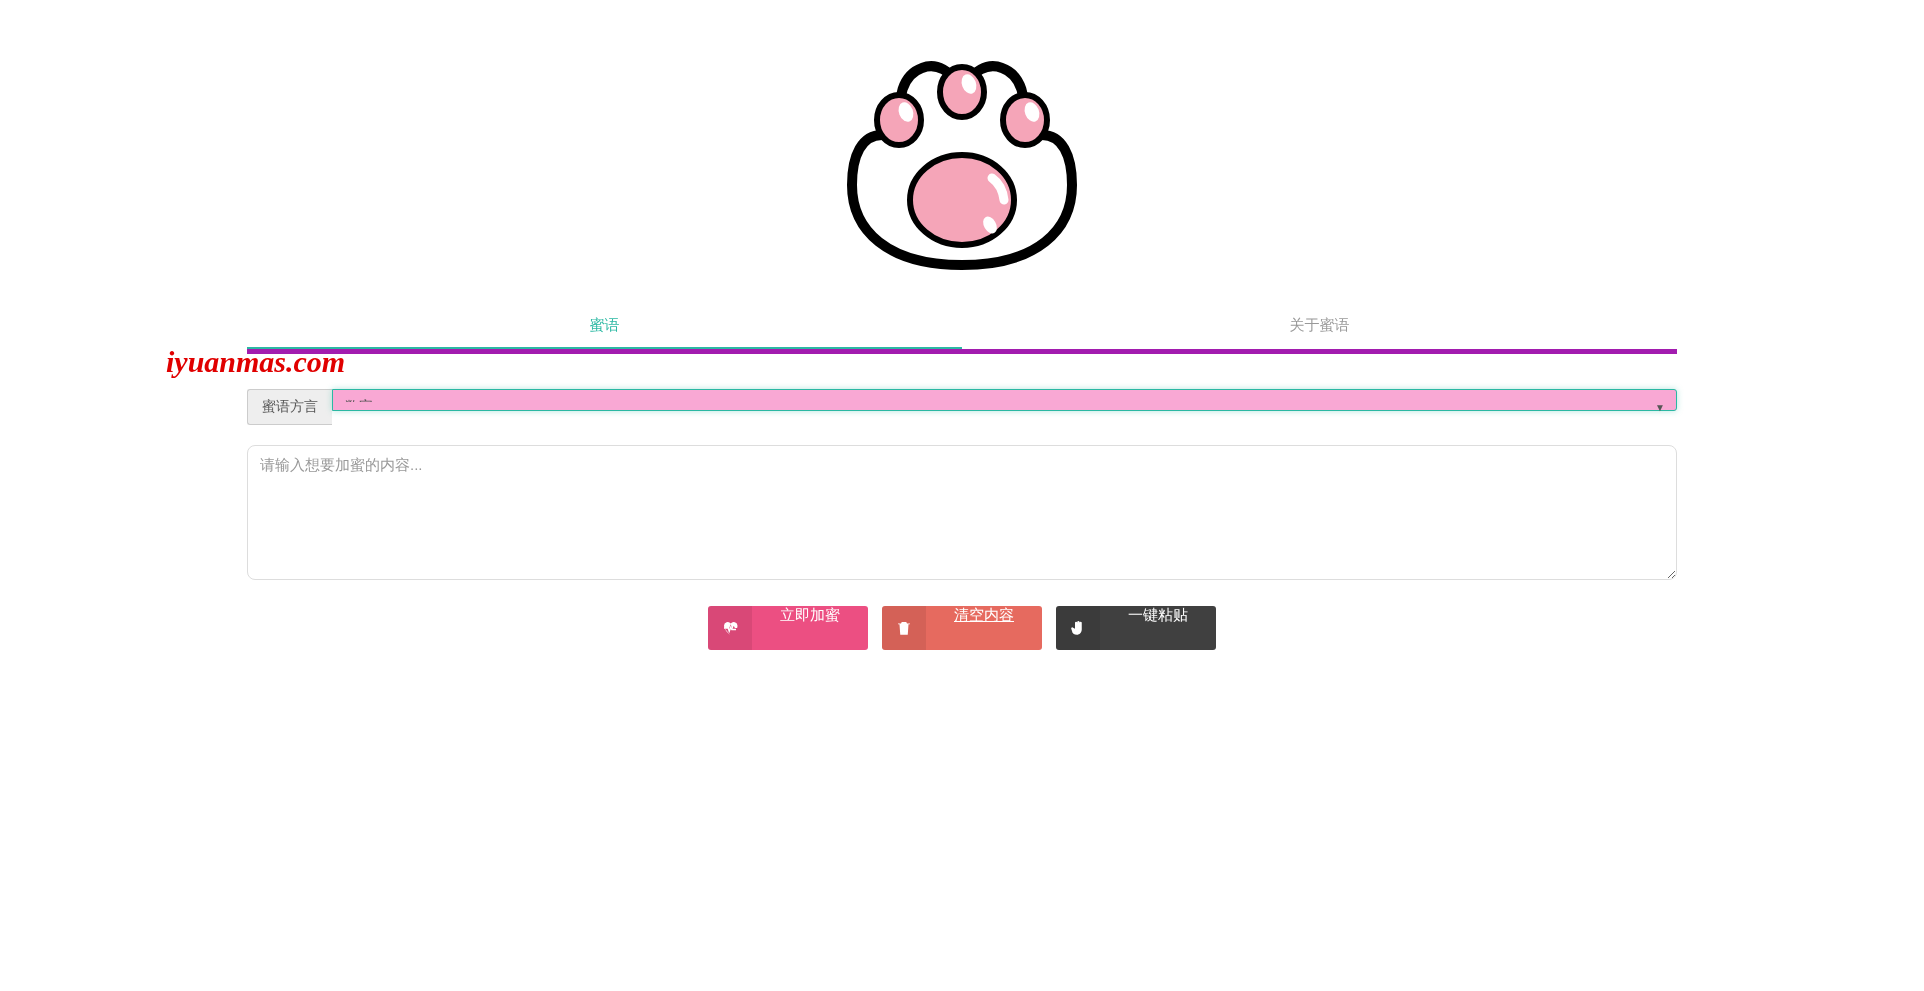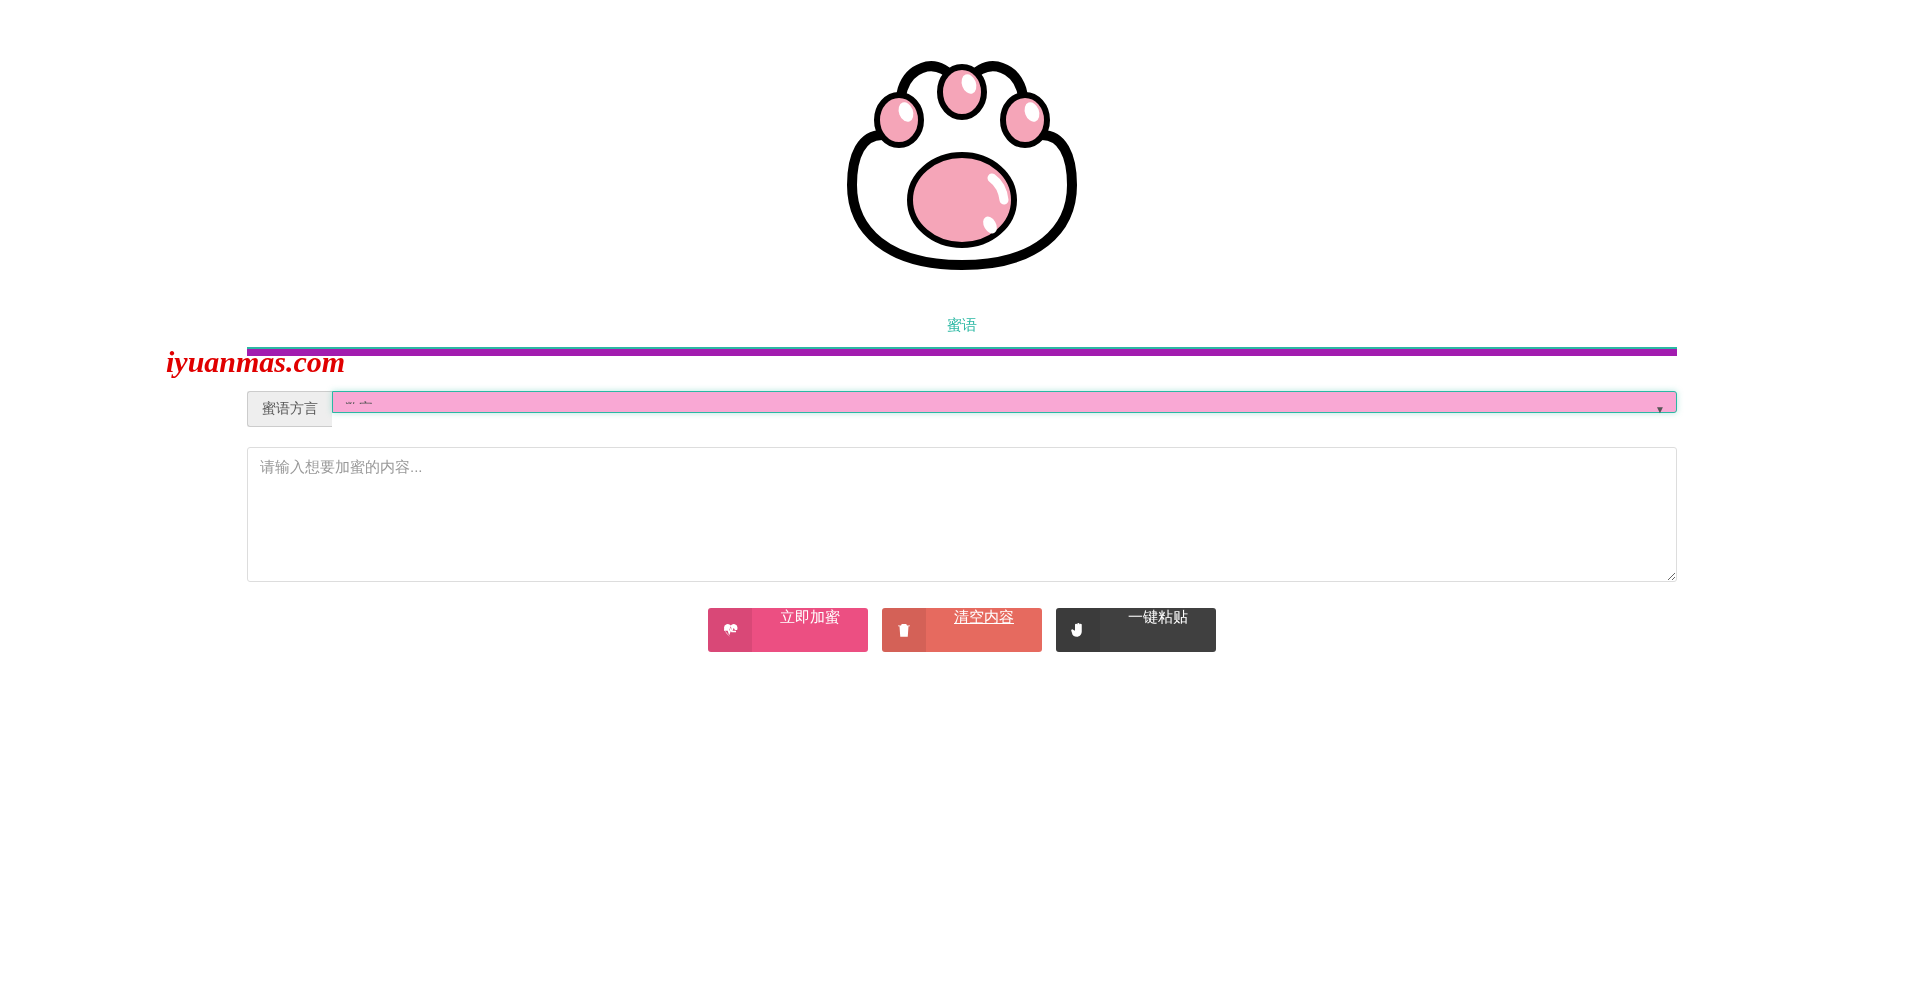--- a/index.html
+++ b/index.html
@@ -34,21 +34,21 @@
       color: #e00000;
       font-family: Georgia, "Times New Roman", serif;
       font-weight: bold;
       font-size: 30px;
       font-style: italic;
       z-index: 10;
       pointer-events: none;
     }
     .tabs {
       display: flex;
-      border-bottom: 7px solid #a21caf;
+      border-bottom: 5px solid #a21caf;
       margin-top: 10px;
     }
     .tab {
       flex: 1;
       text-align: center;
       padding: 12px 0;
       color: #999;
       font-size: 15px;
       cursor: pointer;
       border-bottom: 2px solid transparent;
@@ -104,21 +104,21 @@
       color: #555;
       pointer-events: none;
     }
     .textarea {
       width: 100%;
       min-height: 135px;
       padding: 10px 12px;
       font-size: 15px;
       color: #555;
       border: 1px solid #ddd;
-      border-radius: 3px;
+      border-radius: 8px;
       resize: vertical;
       font-family: inherit;
       outline: none;
     }
     .textarea::placeholder {
       color: #999;
     }
     .button-row {
       display: flex;
       justify-content: center;
@@ -200,20 +200,21 @@
         <path d="M 165 178 C 172 183, 176 192, 177 200" stroke="#fff" stroke-width="9" stroke-linecap="round" fill="none"></path>
         <ellipse cx="163" cy="225" rx="6" ry="9" fill="#ffffff" transform="rotate(-30 163 225)"></ellipse>
       </svg>
     </div>
   </div>
 
   <div class="watermark">iyuanmas.com</div>
 
   <div class="tabs">
     <div class="tab active">蜜语</div>
+    <div class="tab">关于蜜语</div>
   </div>
 
   <div class="form-section">
     <div class="input-group">
       <div class="input-label">蜜语方言</div>
       <div class="select-wrap">
         <select class="select">
           <option>数字</option>
         </select>
         <span class="select-arrow">▼</span>

